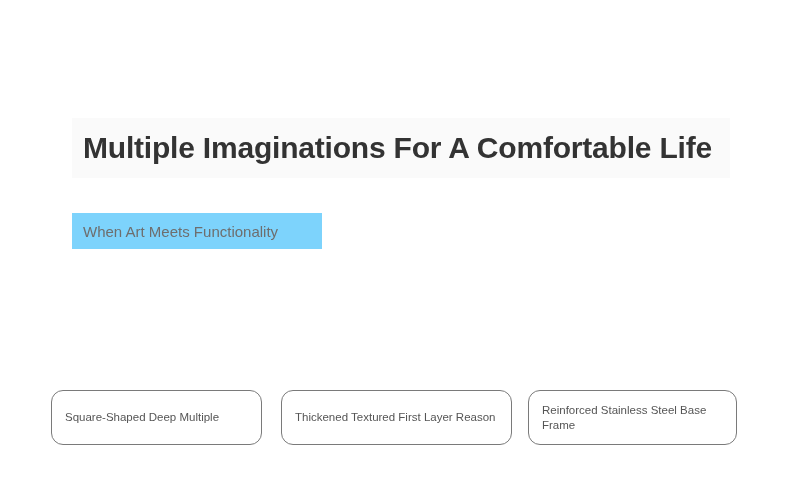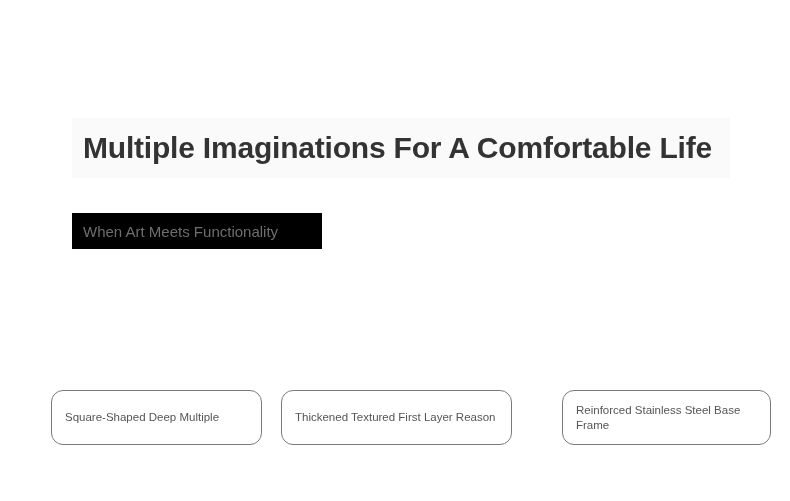--- a/index.html
+++ b/index.html
@@ -39,21 +39,21 @@
     color: #333333;
     letter-spacing: -0.2px;
     line-height: 1.15;
     padding-left: 11px;
     white-space: nowrap;
   }
 
   
   .sub-block {
     position: absolute;
-    background: #000000;
+    background: #7dd3fc;
     display: flex;
     align-items: center;
   }
   .sub-block .sub-text {
     color: #6e6e6e;
     padding-left: 11px;
     white-space: nowrap;
   }
 
   .sub-1 {
@@ -108,21 +108,21 @@
   }
   .card-text {
     font-size: 11.5px;
     line-height: 1.28;
     color: #555555;
     padding-left: 13px;
     padding-right: 8px;
   }
   .card-1 { left: 0px;   width: 211px; }
   .card-2 { left: 230px; width: 231px; }
-  .card-3 { left: 477px; width: 209px; margin-left: 34px; }
+  .card-3 { left: 477px; width: 209px; }
 </style>
 </head>
 <body>
 
 <div class="slide">
 
   <div class="title-block">
     <span class="title-text">Multiple Imaginations For A Comfortable Life</span>
   </div>
 

